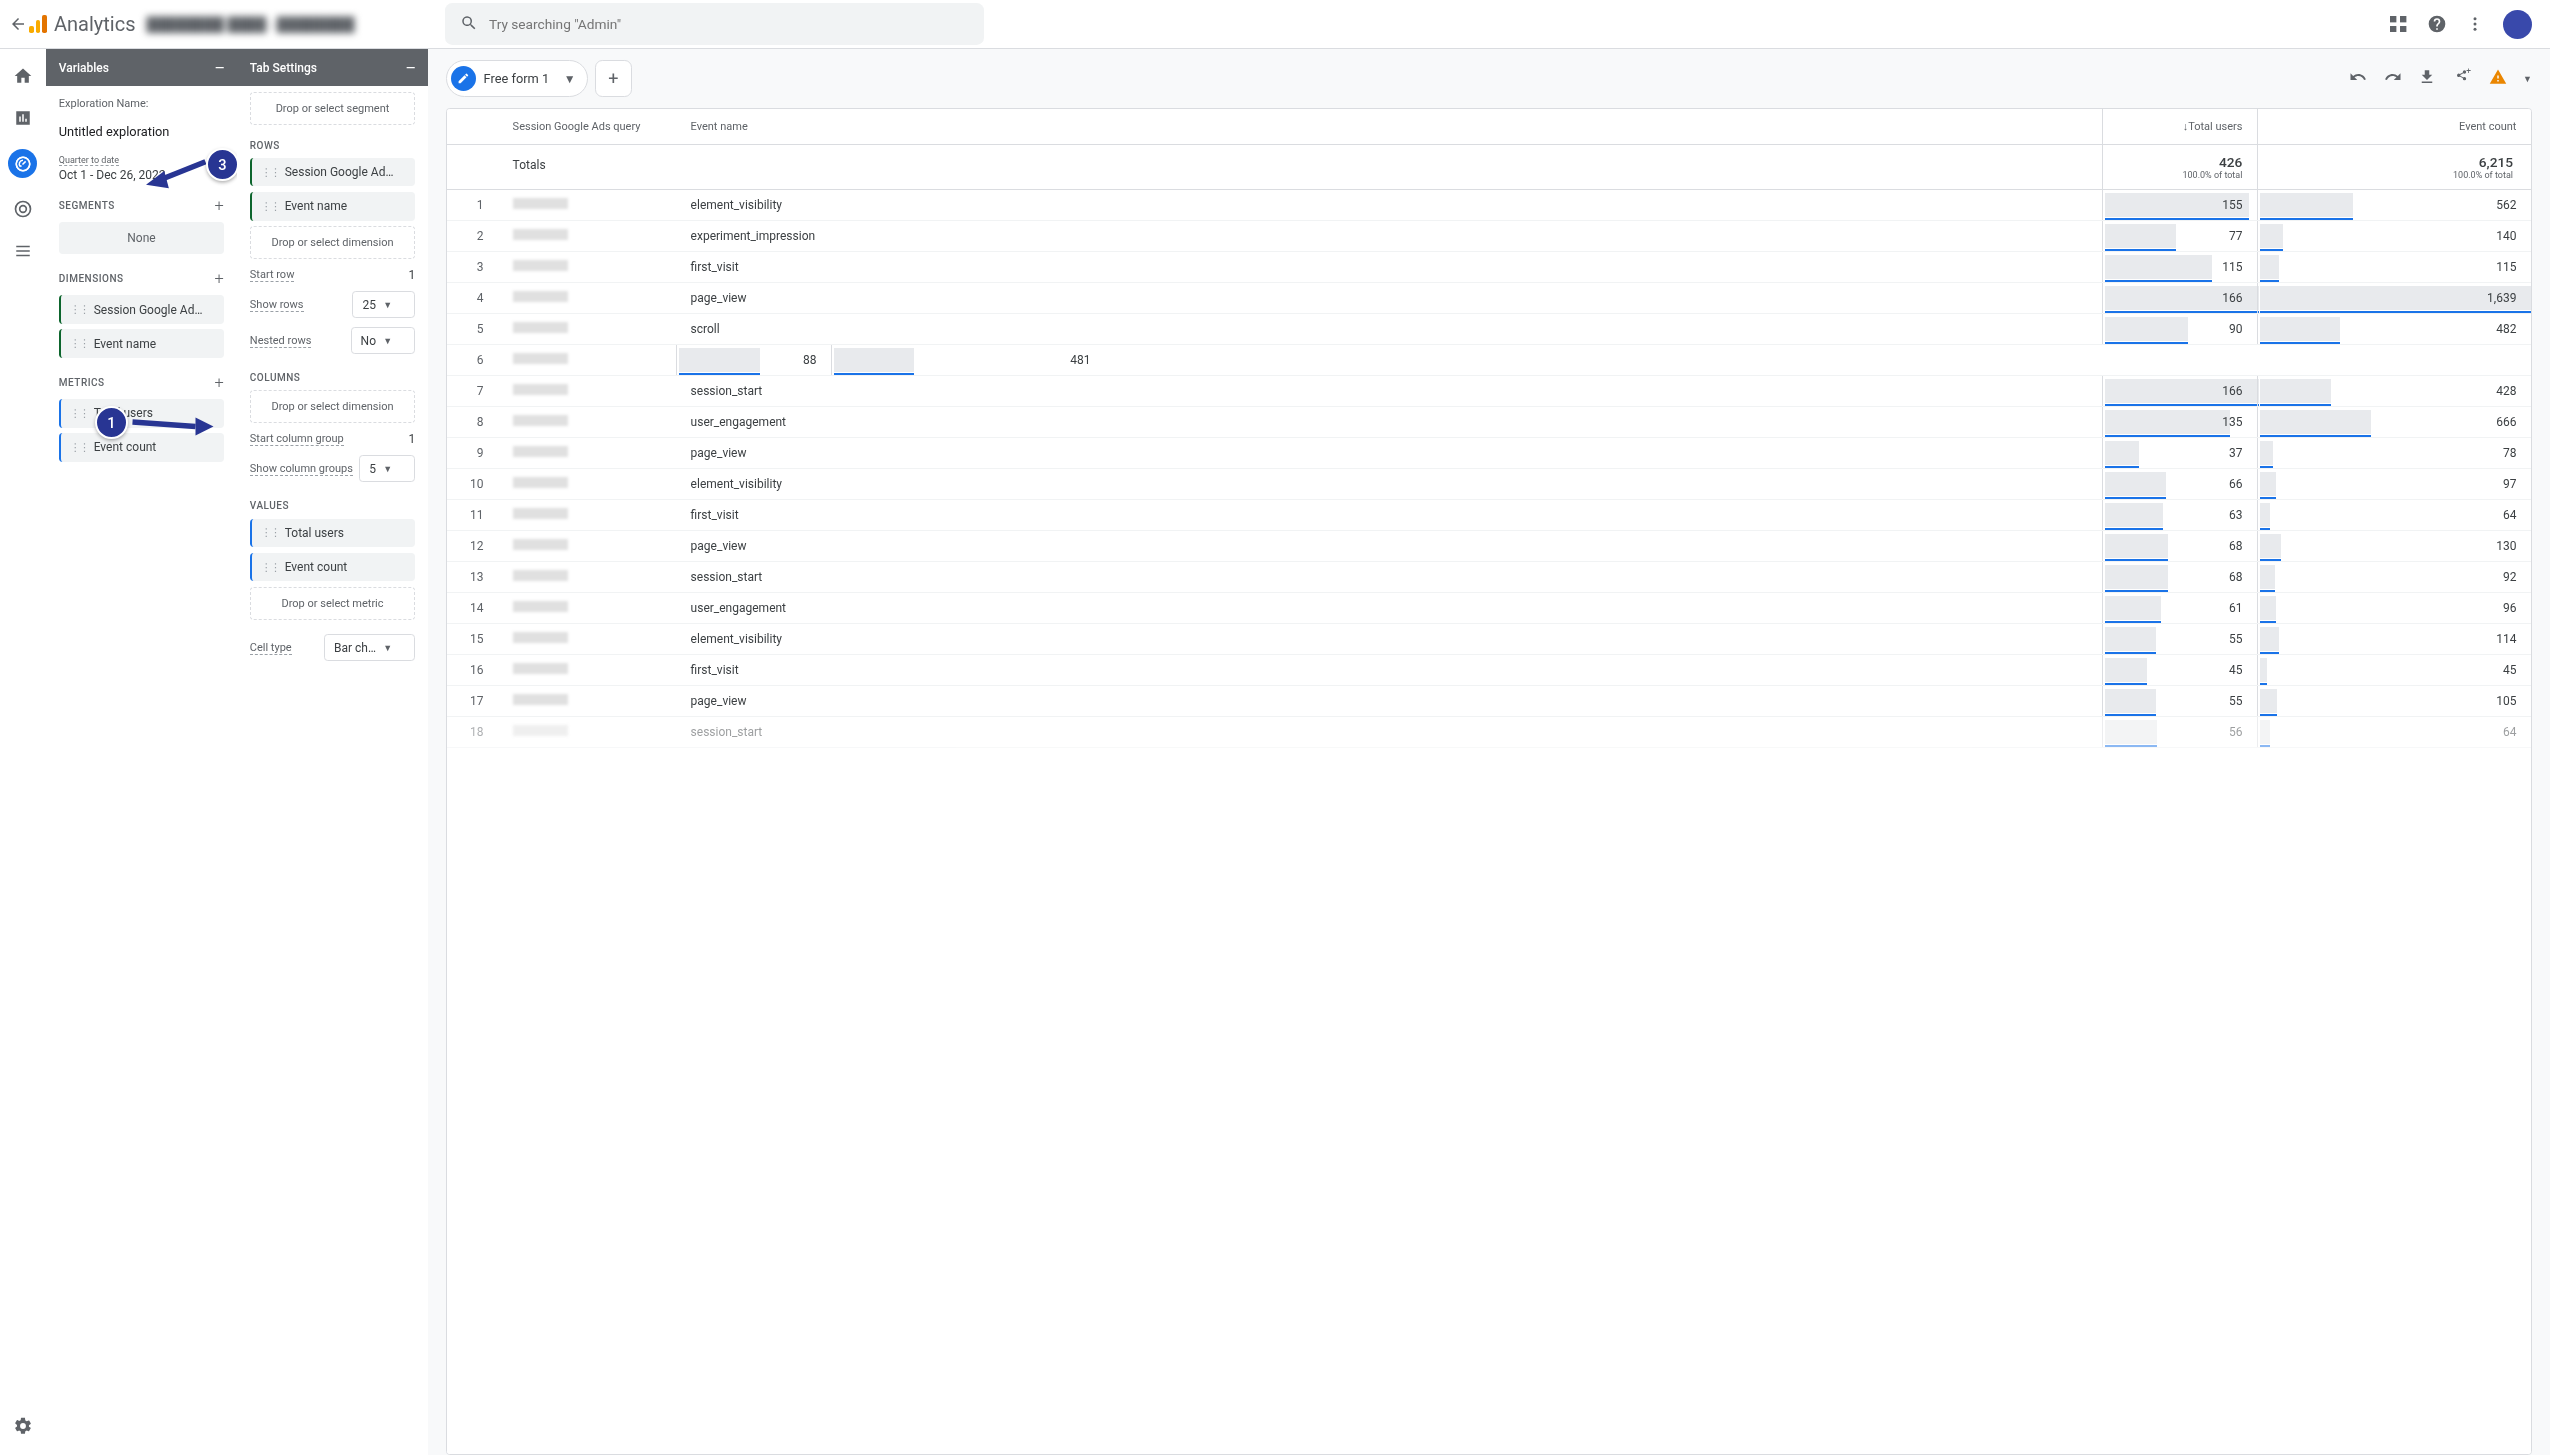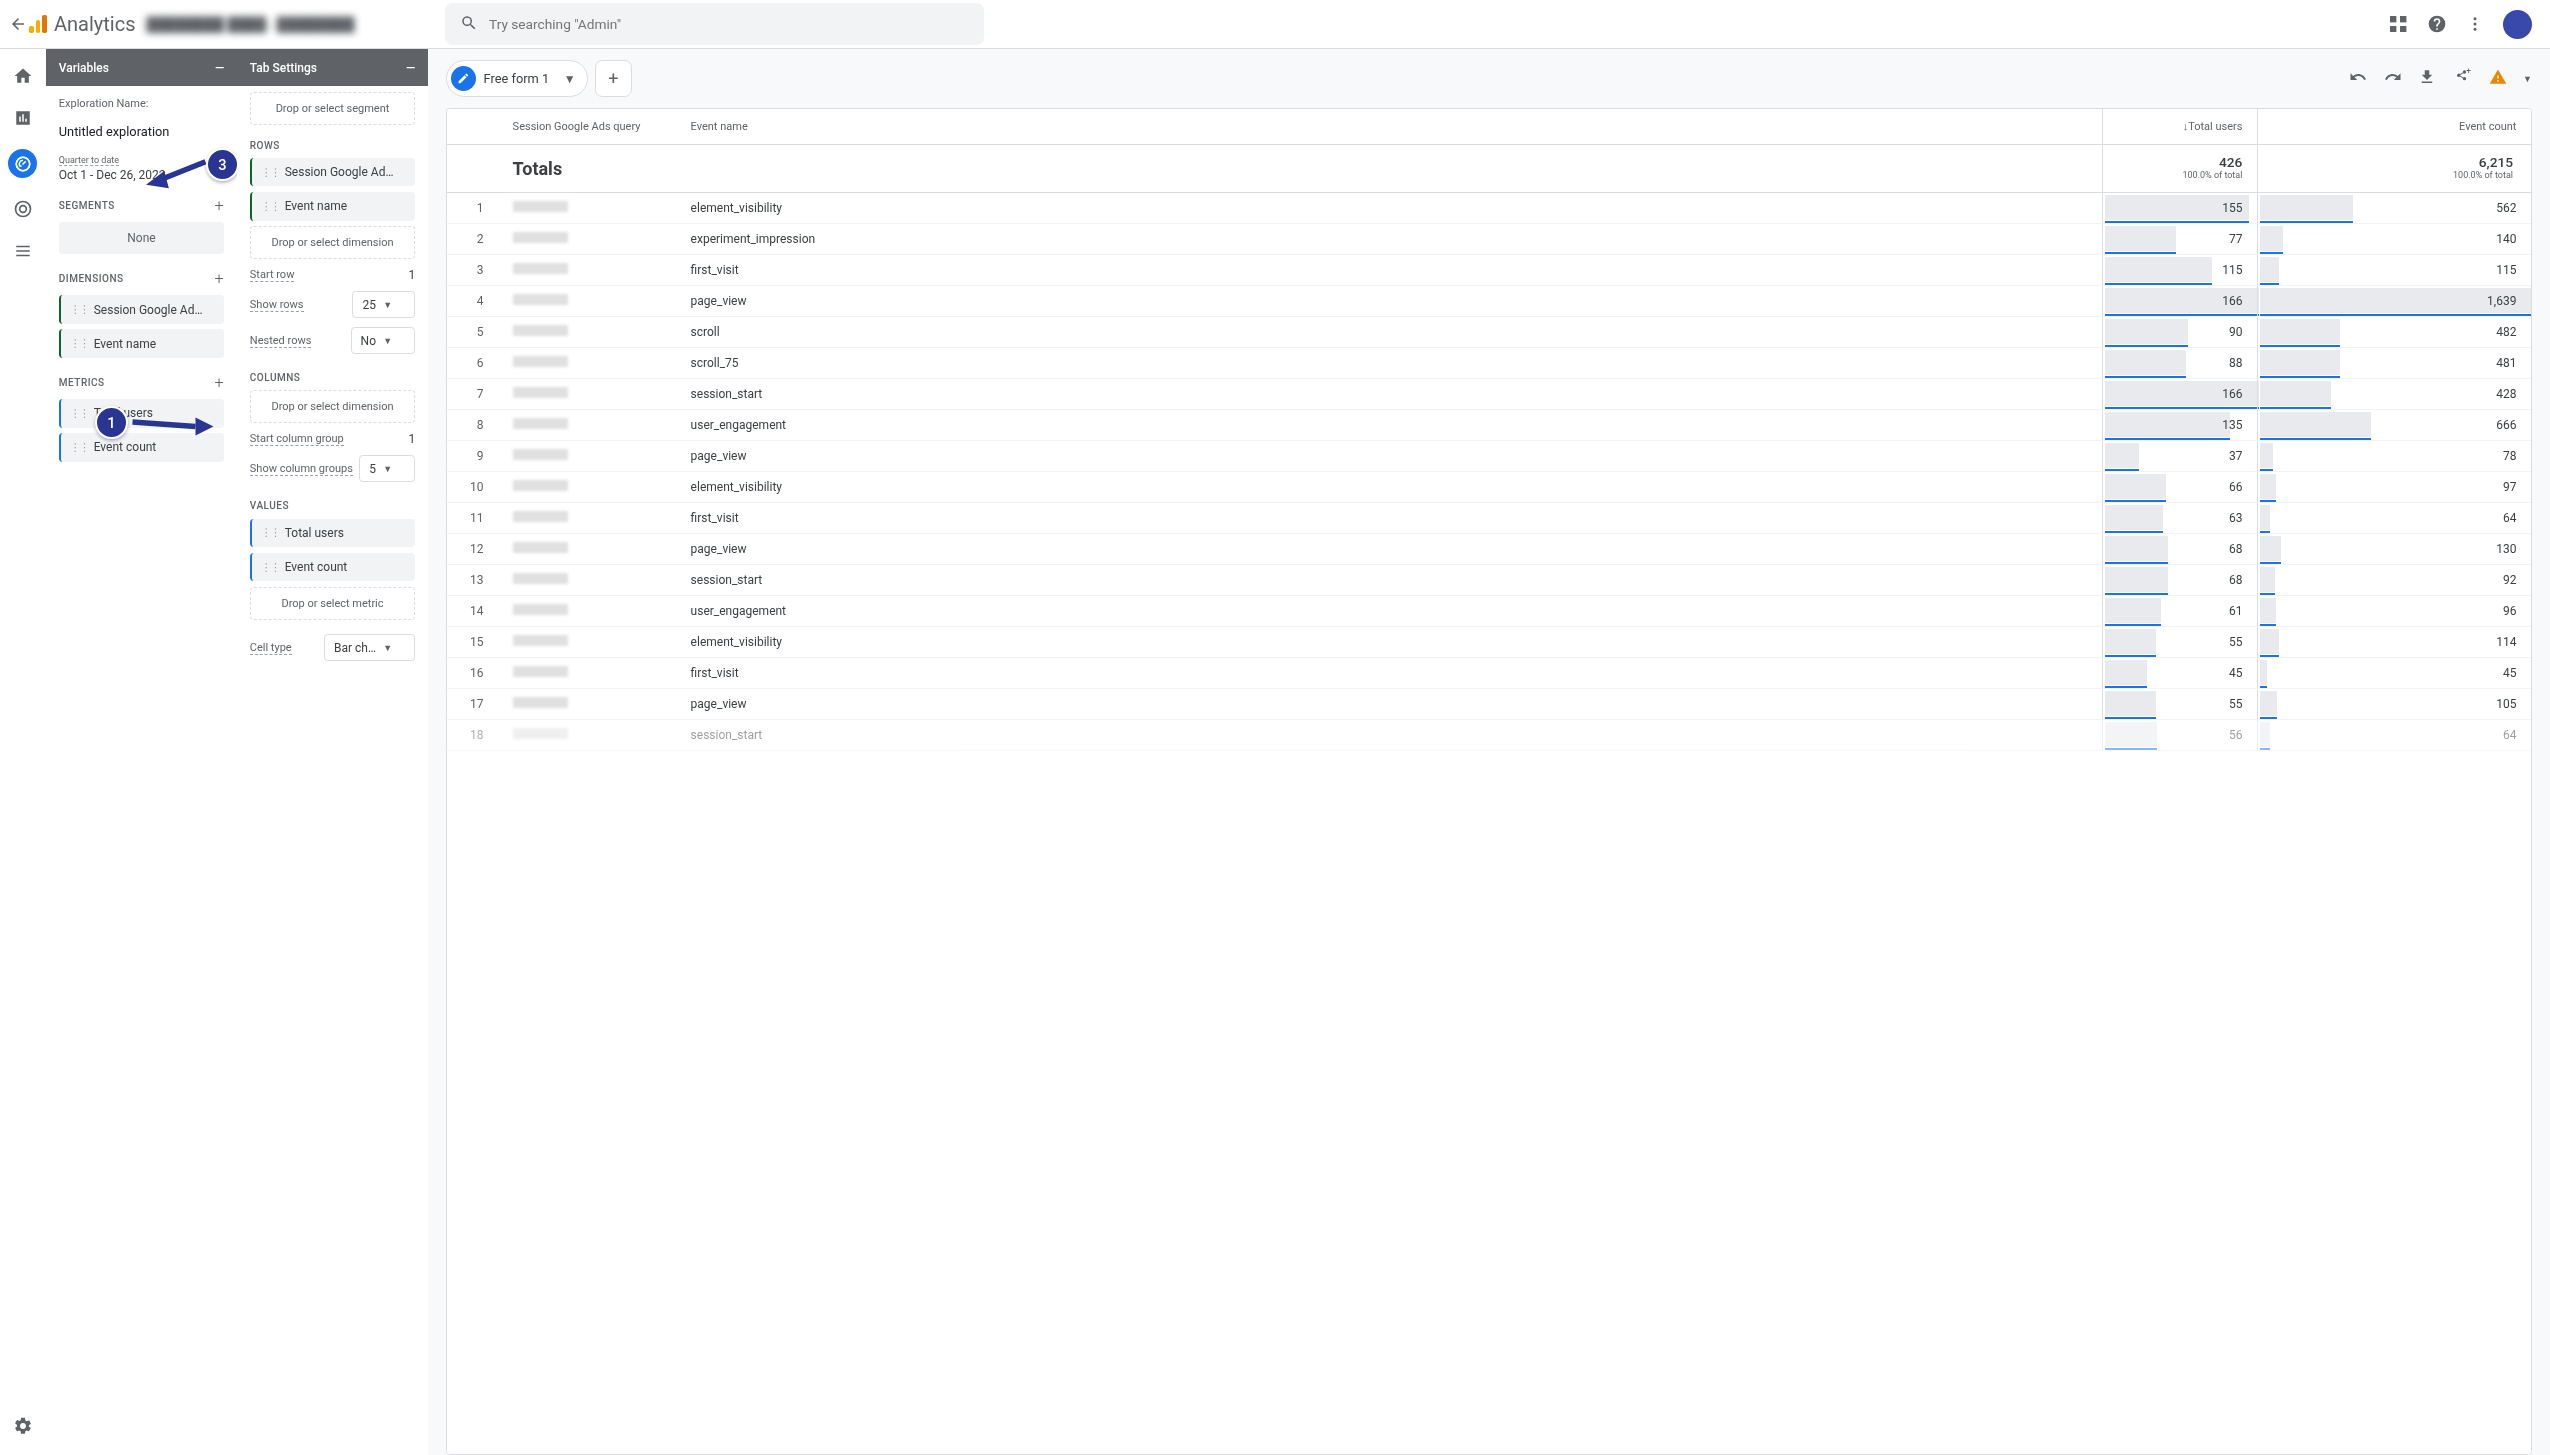--- a/index.html
+++ b/index.html
@@ -77,21 +77,21 @@
 .table-header-row { display: flex; border-bottom: 0.9px solid #dadce0; font-size: 11px; color: #5f6368; }
 .th { padding: 11px 14.6px; }
 .th-index { width: 51px; }
 .th-query { width: 178px; }
 .th-event { flex: 1; }
 .th-metric { width: 155px; text-align: right; border-left: 0.9px solid #dadce0; }
 .th-metric-wide { width: 274px; text-align: right; border-left: 0.9px solid #dadce0; }
 
 .totals-row { display: flex; border-bottom: 0.9px solid #dadce0; }
 .totals-label { width: 51px; }
-.totals-text { width: 178px; padding: 12.8px 14.6px; font-weight: 700; font-size: 18px; }
+.totals-text { width: 178px; padding: 12.8px 14.6px; font-weight: 400; font-size: 12px; }
 .totals-spacer { flex: 1; }
 .totals-metric { width: 155px; text-align: right; padding: 9px 14.6px; border-left: 0.9px solid #dadce0; }
 .totals-metric-wide { width: 274px; text-align: right; padding: 9px 18px; border-left: 0.9px solid #dadce0; }
 .totals-value { font-size: 13.7px; font-weight: 500; }
 .totals-pct { font-size: 9px; color: #5f6368; }
 
 .data-row { display: flex; border-bottom: 0.9px solid #f1f3f4; height: 31px; align-items: center; font-size: 12px; }
 .td-index { width: 51px; text-align: right; padding-right: 14.6px; color: #5f6368; }
 .td-query { width: 178px; padding: 0 14.6px; }
 .blur-box { background: #e0e0e0; height: 11px; width: 55px; filter: blur(1.8px); display: inline-block; }
@@ -474,21 +474,20 @@
             </div>
             <div class="td-metric-wide">
               <div class="bar-bg" style="width:29.4%"></div>
               <div class="bar-line" style="width:29.4%"></div>
               <span class="metric-text">482</span>
             </div>
           </div>
           <div class="data-row">
             <div class="td-index">6</div>
             <div class="td-query"><span class="blur-box"></span></div>
-            <div class="td-event">scroll_75</div>
             <div class="td-metric">
               <div class="bar-bg" style="width:53.0%"></div>
               <div class="bar-line" style="width:53.0%"></div>
               <span class="metric-text">88</span>
             </div>
             <div class="td-metric-wide">
               <div class="bar-bg" style="width:29.3%"></div>
               <div class="bar-line" style="width:29.3%"></div>
               <span class="metric-text">481</span>
             </div>

